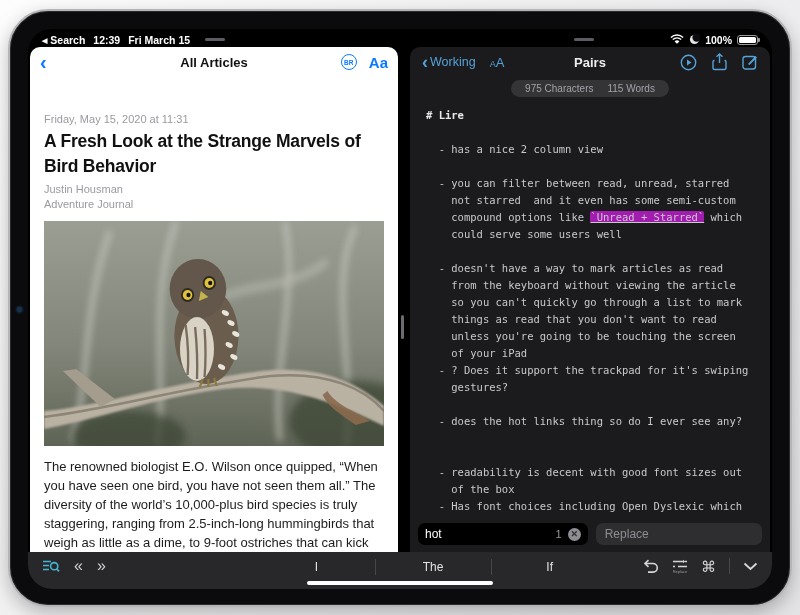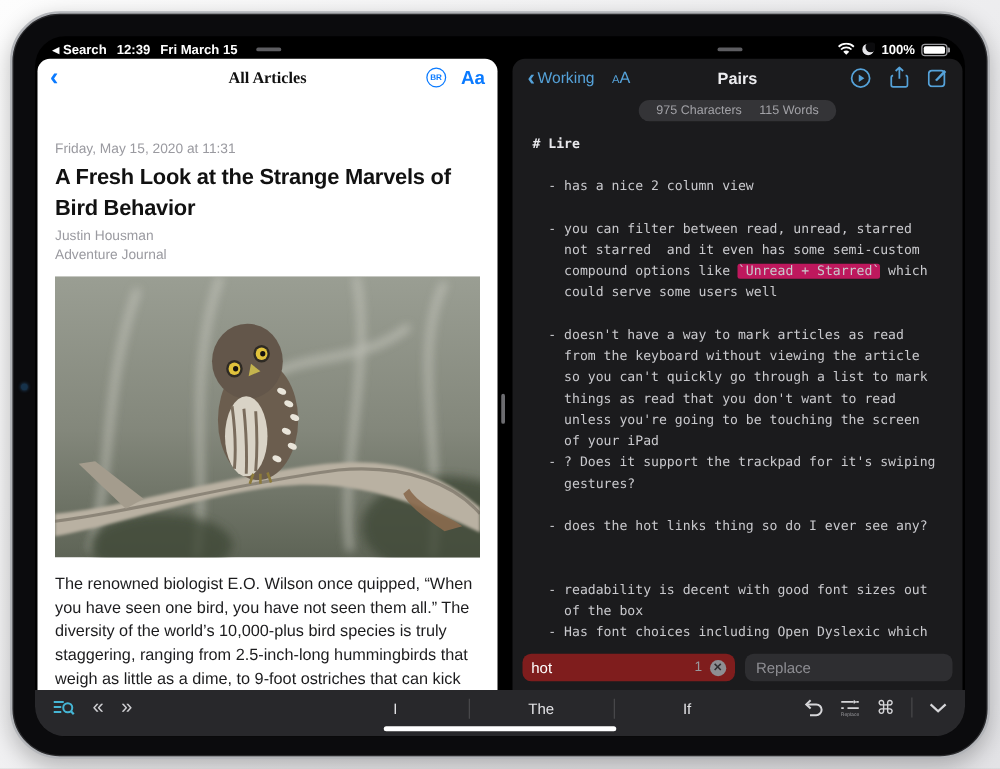--- a/index.html
+++ b/index.html
@@ -47,21 +47,21 @@
     border-radius:2px; background:#6c6c70; z-index:5;
   }
   
   .reader {
     flex:0 0 368px; background:#fff; border-radius:10px 10px 0 0;
     display:flex; flex-direction:column; overflow:hidden;
   }
   .reader-nav {
     height:30px; display:flex; align-items:center; padding:0 10px; position:relative; flex:0 0 30px;
   }
-  .reader-title { position:absolute; left:0; right:0; text-align:center; font-size:13px; font-weight:bold; color:#111;font-family:Liberation Serif, serif; }
+  .reader-title { position:absolute; left:0; right:0; text-align:center; font-size:13px; font-weight:bold; color:#111; }
   .nav-chevron { color:#0a7aff; font-size:20px; font-weight:bold; line-height:1; z-index:2; }
   .reader-nav-right { margin-left:auto; display:flex; gap:12px; align-items:center; z-index:2; }
   .br-icon {
     width:16px; height:16px; border:1.4px solid #0a7aff; border-radius:50%;
     color:#0a7aff; font-size:6.5px; font-weight:bold; display:flex; align-items:center; justify-content:center;
   }
   .aa-icon { color:#0a7aff; font-size:15px; font-weight:bold; }
   .reader-body { padding:8px 14px 0 14px; flex:1; overflow:hidden; }
   .art-date { font-size:11px; color:#9a9aa0; margin-bottom:4px;margin-top:28px; }
   .art-title { font-size:17.5px; font-weight:bold; color:#111; line-height:25px; letter-spacing:-0.2px; }
@@ -89,24 +89,24 @@
     align-self:center; background:#343437; border-radius:11px; padding:3px 14px;
     font-size:10px; color:#a2a2a7; display:flex; gap:14px; margin-top:3px; flex:0 0 auto;
   }
   .ed-textarea {
     flex:1; overflow:hidden; padding:10px 16px 0 16px;
     font-family:"DejaVu Sans Mono", monospace; font-size:10.5px; line-height:17px;
     color:#c9c9cd; white-space:pre;
   }
   .ed-line { min-height:17px; }
   .ed-line.h1 { font-weight:bold; color:#e8e8ec; }
-  .code-span { background:#be185d; border-radius:2px; }
+  .code-span { background:#a21caf; border-radius:2px;text-decoration:underline; }
   .find-bar { flex:0 0 34px; display:flex; gap:8px; padding:5px 8px 7px 8px; }
   .find-field {
-    flex:1.05; background:#7f1d1d; border-radius:7px; display:flex; align-items:center;
+    flex:1.05; background:#000000; border-radius:7px; display:flex; align-items:center;
     padding:0 7px; height:22px; font-size:12px; color:#fff;
   }
   .find-count { margin-left:auto; color:#98989d; font-size:11px; margin-right:6px; }
   .clear-btn {
     width:13px; height:13px; border-radius:50%; background:#8e8e93; color:#2e2e31;
     font-size:9px; display:flex; align-items:center; justify-content:center; font-weight:bold;
   }
   .replace-field {
     flex:1; background:#2e2e31; border-radius:7px; display:flex; align-items:center;
     padding:0 9px; height:22px; font-size:12px; color:#8e8e93;

